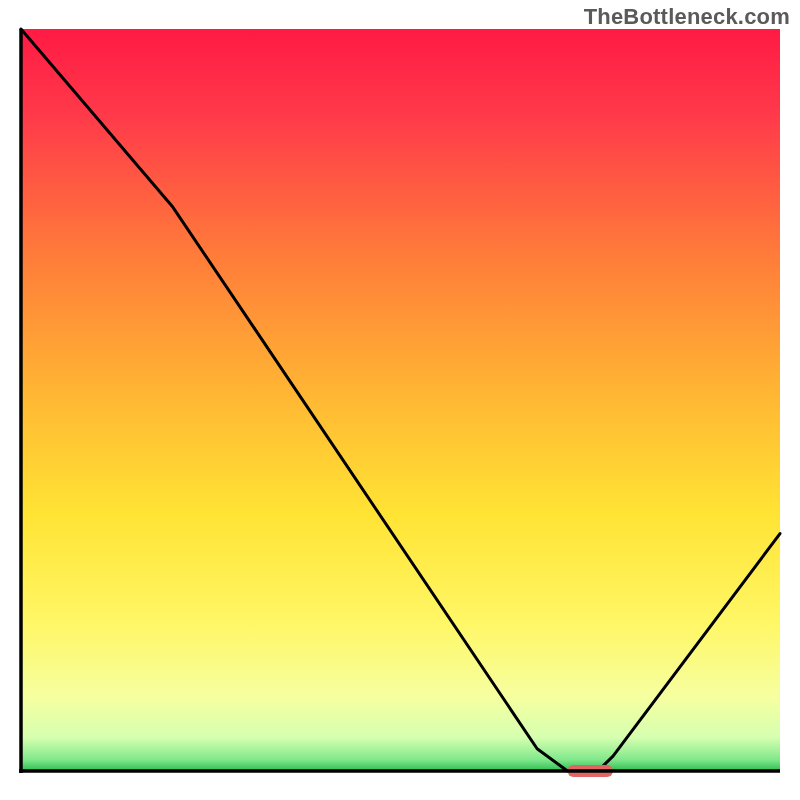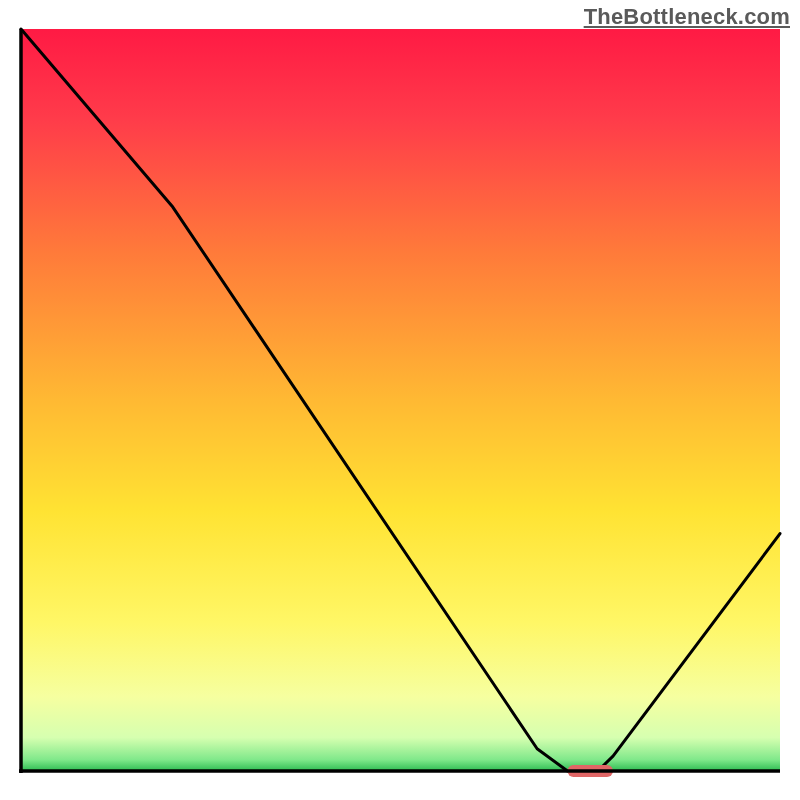--- a/index.html
+++ b/index.html
@@ -16,21 +16,20 @@
     height: 800px;
   }
   .watermark {
     position: absolute;
     top: 4px;
     right: 10px;
     font-size: 22px;
     font-weight: 600;
     color: #5a5a5a;
     letter-spacing: 0.2px;
-    text-decoration: underline;
   }
   svg {
     display: block;
   }
 </style>
 </head>
 <body>
 <div class="container">
 
 <div class="watermark">TheBottleneck.com</div>

